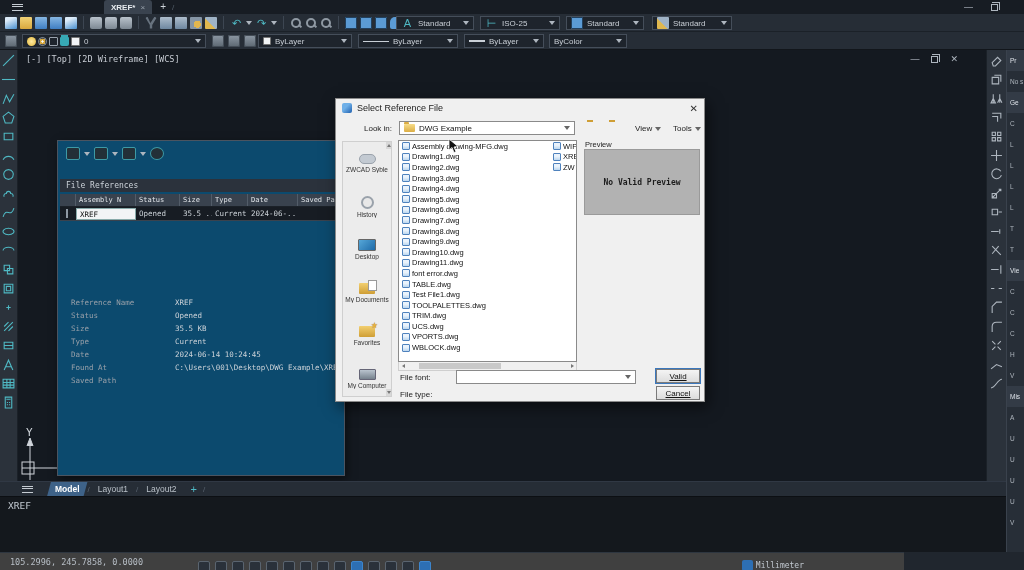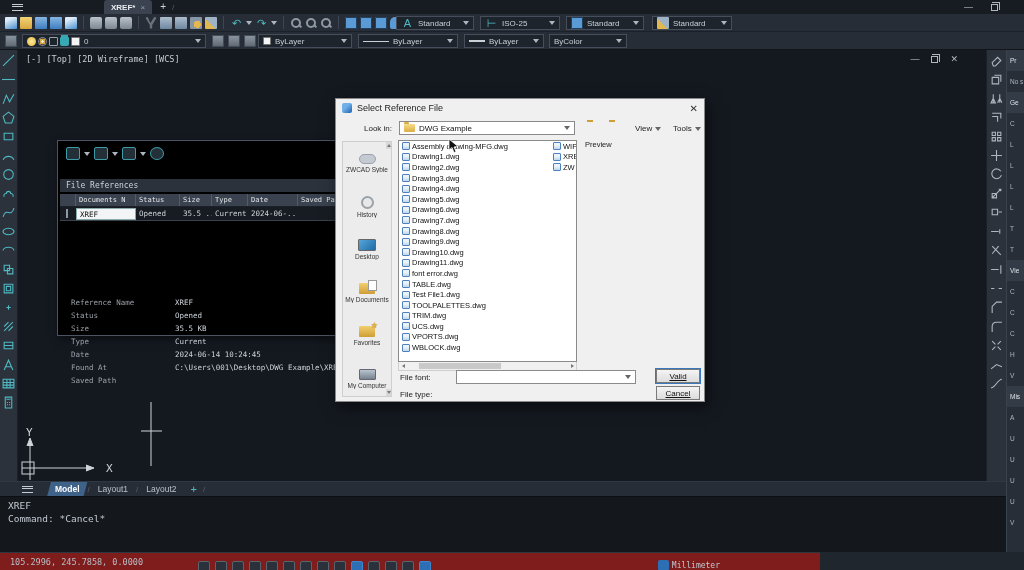--- a/index.html
+++ b/index.html
@@ -62,21 +62,21 @@
   #canvas{left:18px;top:50px;width:968px;height:431px;background:#141920}
   #vplabel{left:8px;top:4px;color:#c8cdd4;font-size:8.5px;font-family:"DejaVu Sans Mono",monospace;position:absolute}
   #docbtns{position:absolute;right:28px;top:4px;display:flex;gap:12px;align-items:center;color:#aeb6bf;font-size:9px}
   #modbar{left:986px;top:50px;width:20px;height:431px;background:#2b323b;border-left:1px solid #1b2128;
           display:flex;flex-direction:column;align-items:center;padding-top:4px;gap:6px}
   #propsliver{left:1006px;top:50px;width:18px;height:502px;background:#272e37;border-left:1px solid #3a424d;overflow:hidden}
   #propsliver .prow{height:21px;line-height:21px;font-size:6.5px;color:#aeb5bd;padding-left:3px;white-space:nowrap;overflow:hidden}
   #propsliver .prow.hd{background:#333b46;color:#dde2e8}
 
   
-  #palette{left:57px;top:140px;width:288px;height:196px;background:#000000;border:1px solid #4b5460;box-shadow:2px 3px 8px rgba(0,0,0,.5)}
+  #palette{left:57px;top:140px;width:288px;height:336px;background:#0c4a6e;border:1px solid #4b5460;box-shadow:2px 3px 8px rgba(0,0,0,.5)}
   #paltools{position:absolute;left:8px;top:6px;display:flex;align-items:center;gap:4px}
   .palic{width:14px;height:13px;border:1px solid #3d9aa6;border-radius:2px;background:#233038}
   .palbar{position:absolute;left:2px;width:282px;height:13px;background:#2b323c;color:#ccd2d9;font-size:8px;
           line-height:13px;padding-left:6px;font-family:"DejaVu Sans Mono",monospace}
   #xtable{position:absolute;left:2px;top:53px;width:282px}
   .throw{display:flex;height:13px;background:#39424e;border-bottom:1px solid #1b2128}
   .throw .c{font-size:7px;color:#e2e6ea;font-family:"DejaVu Sans Mono",monospace;line-height:13px;
             padding-left:3px;border-right:1px solid #525c68;white-space:nowrap;overflow:hidden}
   .tdrow{display:flex;height:14px;background:#171c23;border-bottom:1px solid #3a424d;align-items:center}
   .tdrow .c{font-size:7.5px;color:#ccd2d8;font-family:"DejaVu Sans Mono",monospace;padding-left:3px;white-space:nowrap;overflow:hidden}
@@ -138,21 +138,21 @@
 
   
   #tabsbar{left:0;top:481px;width:1006px;height:15px;background:#262d36;border-top:1px solid #303844;display:flex;align-items:center}
   #tabsbar .hambsm{margin-left:22px}
   .ltab{font-size:8.5px;color:#b9c0c8;padding:0 8px;height:15px;line-height:15px}
   .ltab.active{background:#3e6288;color:#fff;font-weight:bold;clip-path:polygon(10% 0,100% 0,90% 100%,0 100%)}
   .lsep{color:#5a6470;font-size:8px}
   #plus{color:#4fb9c4;font-size:11px;margin-left:6px}
   #cmd{left:0;top:496px;width:1006px;height:56px;background:#14181d;border-top:1px solid #0c0f13;padding:3px 0 0 8px}
   #cmd .cline{font-family:"DejaVu Sans Mono",monospace;font-size:9.5px;line-height:12.5px;color:#c2c9d1;white-space:pre}
-  #statusbar{left:0;top:552px;width:820px;height:18px;background:#7f1d1d;border-top:1px solid #2e3640;display:flex;align-items:center}
+  #statusbar{left:0;top:552px;width:904px;height:18px;background:#404040;border-top:1px solid #2e3640;display:flex;align-items:center}
   #coords{font-family:"DejaVu Sans Mono",monospace;font-size:8.5px;color:#b7bec6;margin-left:10px}
   #stoggles{display:flex;gap:5px;margin-left:55px;margin-top:10px}
   .stog{width:12px;height:12px;border:1px solid #5a646f;background:#2a313a;border-radius:2px}
   .stog.on{background:#2d6fb4;border-color:#3d85cc}
   #units{display:flex;align-items:center;gap:3px;margin-left:auto;margin-right:100px;margin-top:8px}
   #units .uchip{width:11px;height:11px;background:#2d6fb4;border-radius:2px}
   #units .ut{font-family:"DejaVu Sans Mono",monospace;font-size:8px;color:#c2c9d1}
 
   svg.icon{display:block}
   #cursor{pointer-events:none;z-index:9}
@@ -522,21 +522,21 @@
         <span class="palic"></span>
         <span class="caret"></span>
         <span class="palic"></span>
         <span class="caret"></span>
         <span class="palic" style="border-radius: 50%;"></span>
       </div>
     <div class="palbar" style="top:38px">File References</div>
     <div id="xtable">
       <div class="throw">
         <span class="c cw0"></span>
-        <span class="c cw1">Documents N</span>
+        <span class="c cw1">Assembly N</span>
         <span class="c cw2">Status</span>
         <span class="c cw3">Size</span>
         <span class="c cw4">Type</span>
         <span class="c cw5">Date</span>
         <span class="c cw6">Saved Path</span>
       </div>
       <div class="tdrow">
         <span class="c cw0"><span class="framechip"></span></span>
         <span class="c cw1 editcell">XREF</span>
         <span class="c cw2">Opened</span>
@@ -736,20 +736,23 @@
       <span class="harrow hl" style="left:0">
           <i></i>
         </span>
       <span class="harrow hr" style="right:0">
           <i></i>
         </span>
       <span id="hthumb"></span>
     </div>
 
     <span id="preview-label">Preview</span>
+    <div id="previewbox">
+      <span class="pt">No Valid Preview</span>
+    </div>
 
     <span class="dlbl" style="left:64px;top:274px">File font:</span>
     <div class="wcombo" style="left:120px;top:271px;width:180px">
       <span class="lbl"></span>
       <span class="dcaret"></span>
     </div>
     <div class="dbtn def" style="left:320px;top:270px">
         <span>Valid</span>
       </div>
 
@@ -772,21 +775,20 @@
         <span class="ltab">Layout1</span>
         <span class="lsep">/</span>
         <span class="ltab">Layout2</span>
       </span>
     <span id="plus">+</span>
     <span class="lsep" style="margin-left:6px">/</span>
   </div>
 
   <div class="abs" id="cmd">
       <div class="cline">XREF</div>
-      <div class="cline">Command: *Cancel*</div>
     </div>
 
   <div class="abs" id="statusbar">
     <span id="coords">105.2996, 245.7858, 0.0000</span>
     <span id="stoggles">
         <span class="stog"></span>
         <span class="stog"></span>
         <span class="stog"></span>
         <span class="stog"></span>
         <span class="stog"></span>

